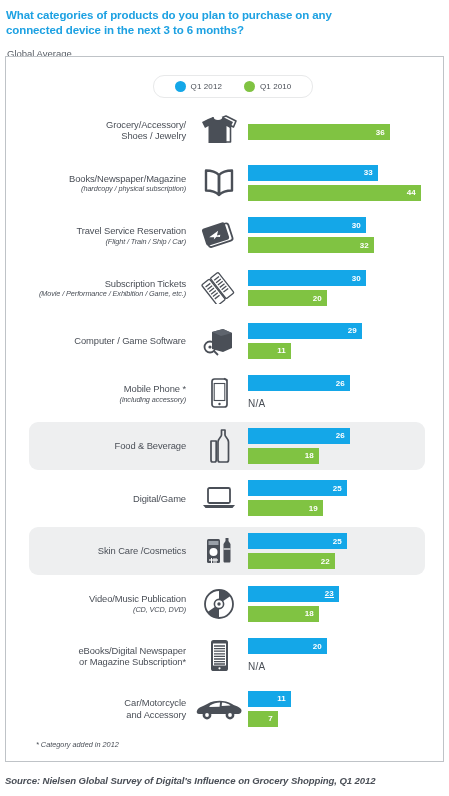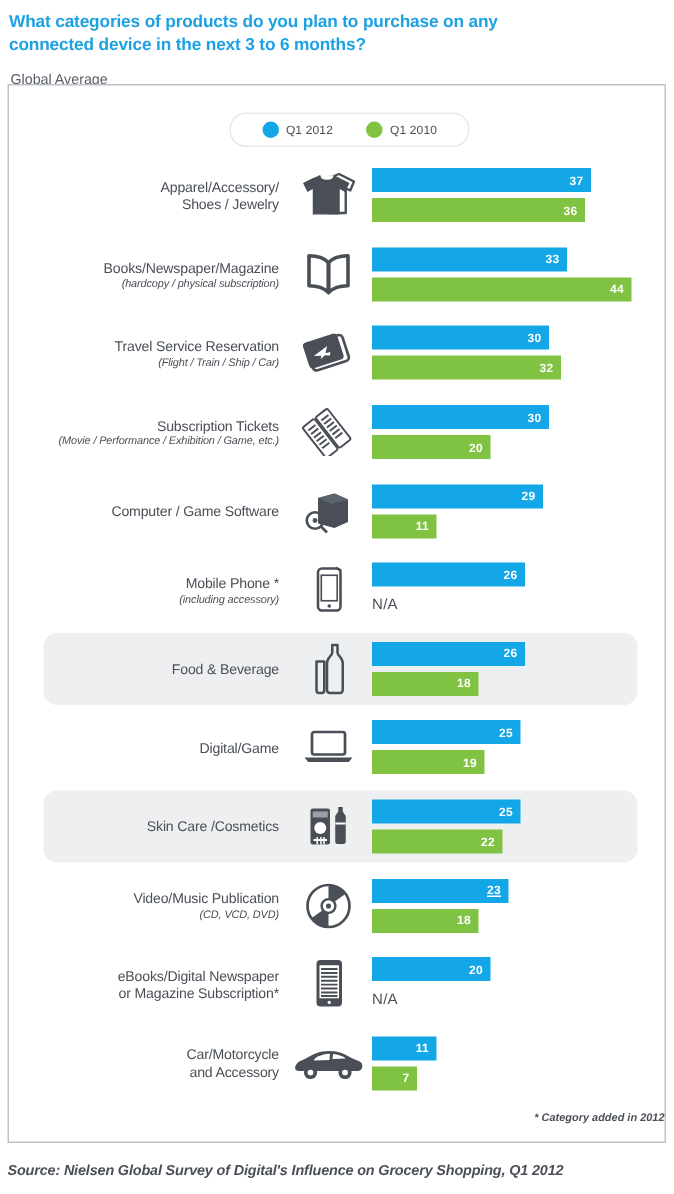--- a/index.html
+++ b/index.html
@@ -168,26 +168,25 @@
     display: flex;
     align-items: center;
     letter-spacing: 0.2px;
   }
   
   .card-footnote {
     position: absolute;
     left: 0;
     right: 0;
     bottom: 12px;
-    text-align: right;
+    text-align: left;
     font-size: 7.3px;
     font-style: italic;
     color: #4a4f57;
     padding-left: 30px;
-    font-weight: bold;
   }
   
   .source {
     position: absolute;
     left: 5px;
     bottom: 10px;
     font-size: 9.6px;
     font-style: italic;
     font-weight: bold;
     color: #4a4f57;
@@ -215,32 +214,31 @@
       <div class="legend-item">
         <span class="legend-dot green"></span>
         <span class="legend-label">Q1 2010</span>
       </div>
     </div>
 
     <div class="rows" id="rows-container">
         <div class="row">
           <div class="band"></div>
           <div class="label">
-            <div class="main">Apparel/Accessory/</div>
+            <div class="main">Grocery/Accessory/</div>
             <div class="main">Shoes / Jewelry</div>
           </div>
           <div class="icon-cell">
             <svg width="40" height="32" viewBox="0 0 40 32">
               <path d="M22 4l5-2 10 5-2.5 6-3-1.5V28H20V4z" fill="#fff" stroke="#4a4f57" stroke-width="1.6" stroke-linejoin="round"></path>
               <path d="M9 5l5-2 5 2 5-2 10 5-3 6-3.5-2V29H9.5V12L6 14 3 8z" fill="#4a4f57"></path>
               <path d="M14 3c0 2.2 2.2 3.6 5 3.6S24 5.2 24 3" fill="#fff" stroke="#4a4f57" stroke-width="1.4"></path>
             </svg>
           </div>
           <div class="bars">
-            <div class="bar blue" style="width: 146px;">37</div>
             <div class="bar green" style="width: 142px;">36</div>
           </div>
         </div>
         <div class="row">
           <div class="band"></div>
           <div class="label">
             <div class="main">Books/Newspaper/Magazine</div>
             <div class="sub">(hardcopy / physical subscription)</div>
           </div>
           <div class="icon-cell">

